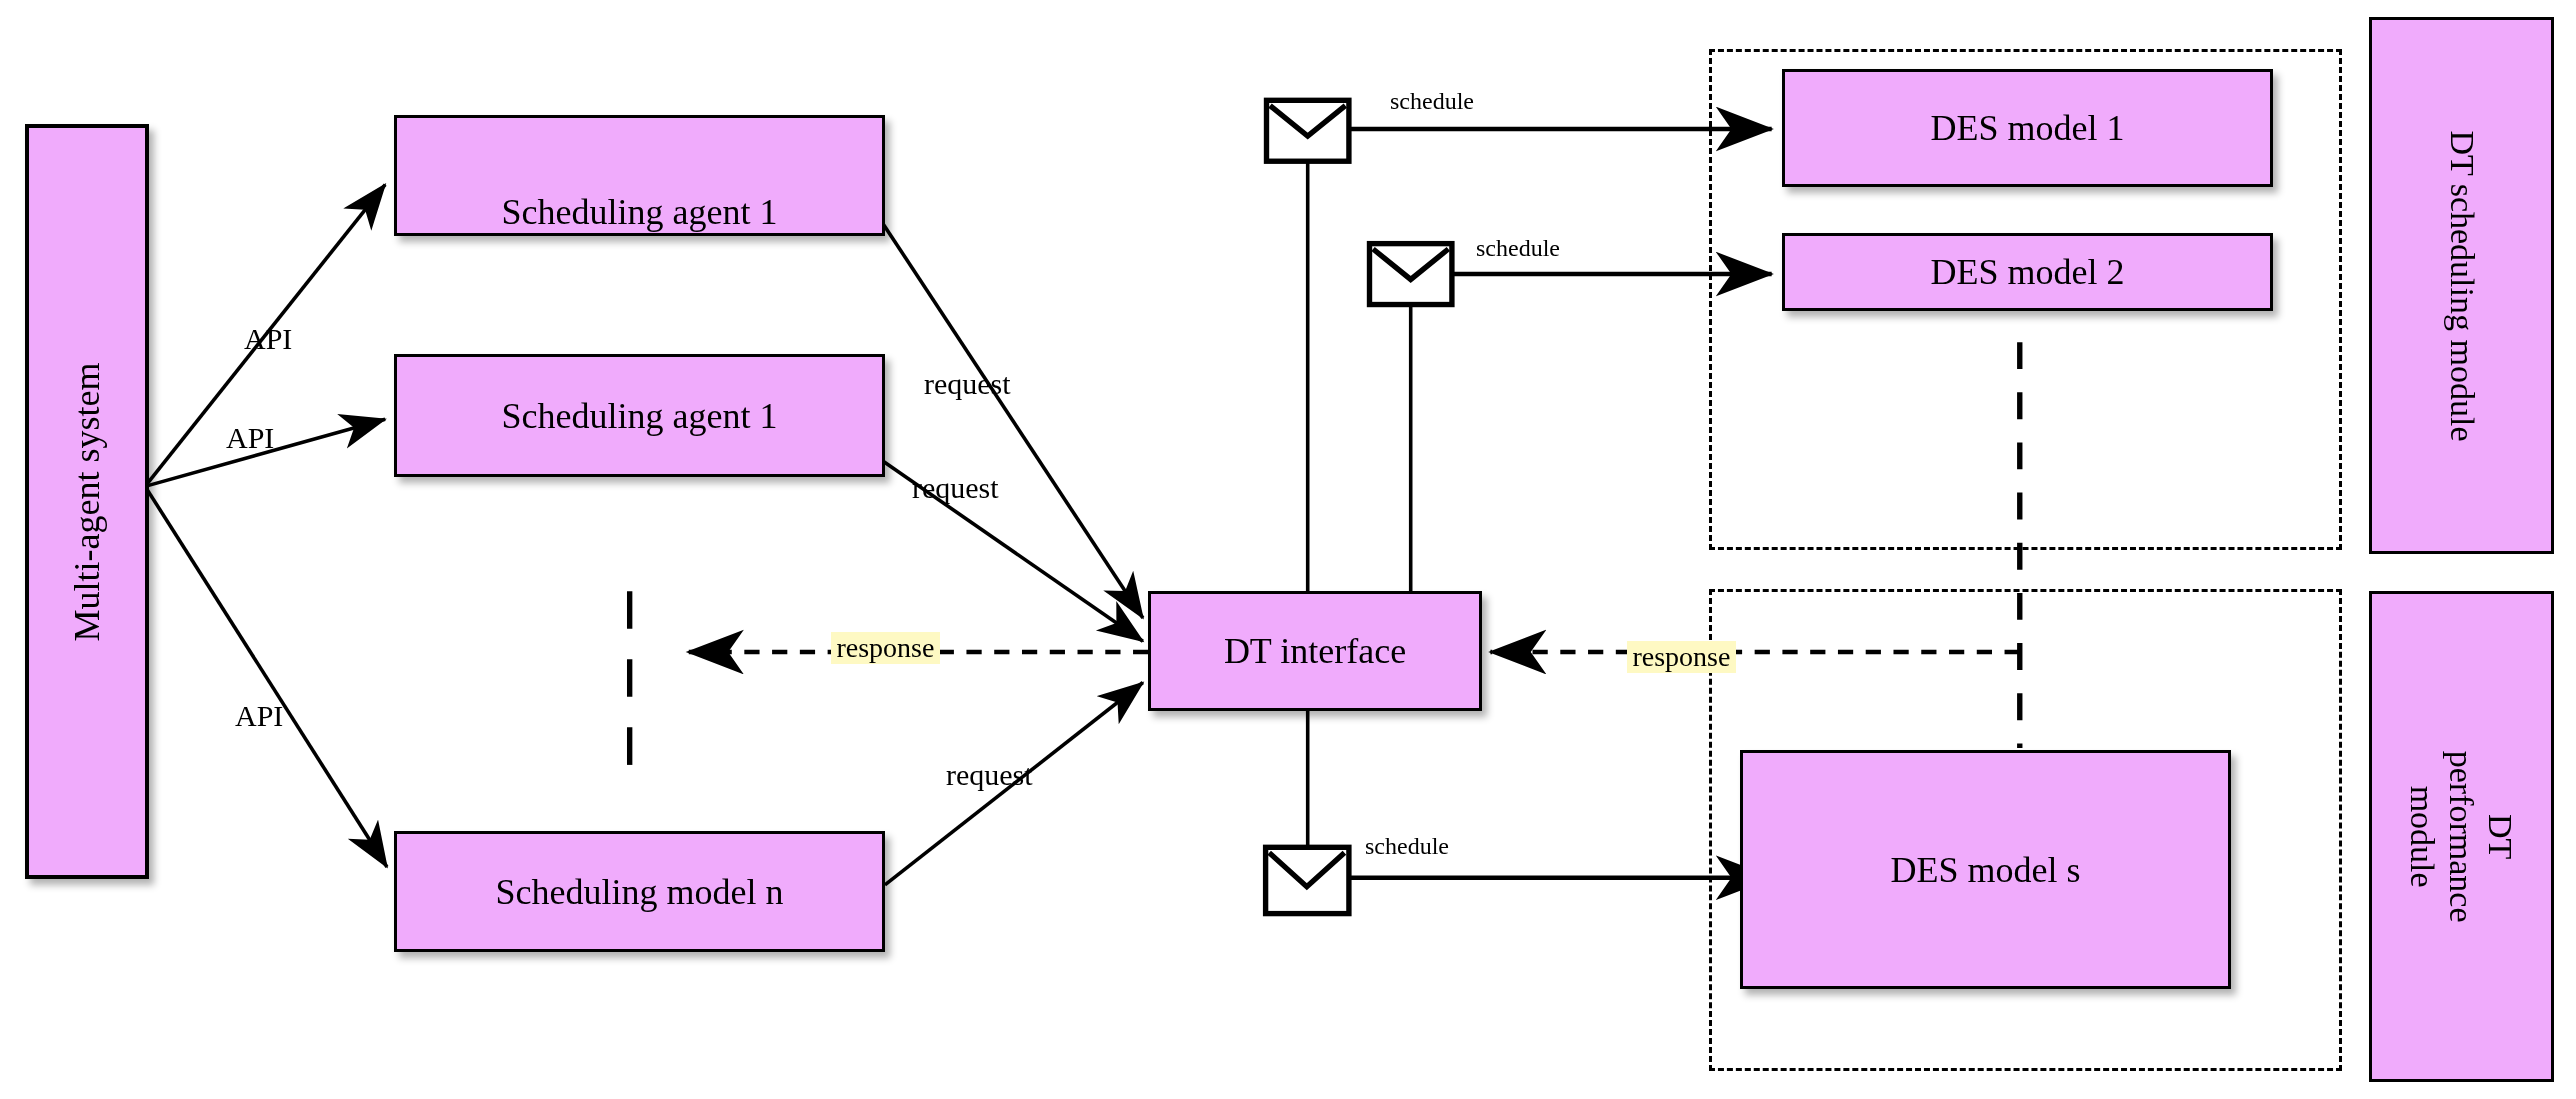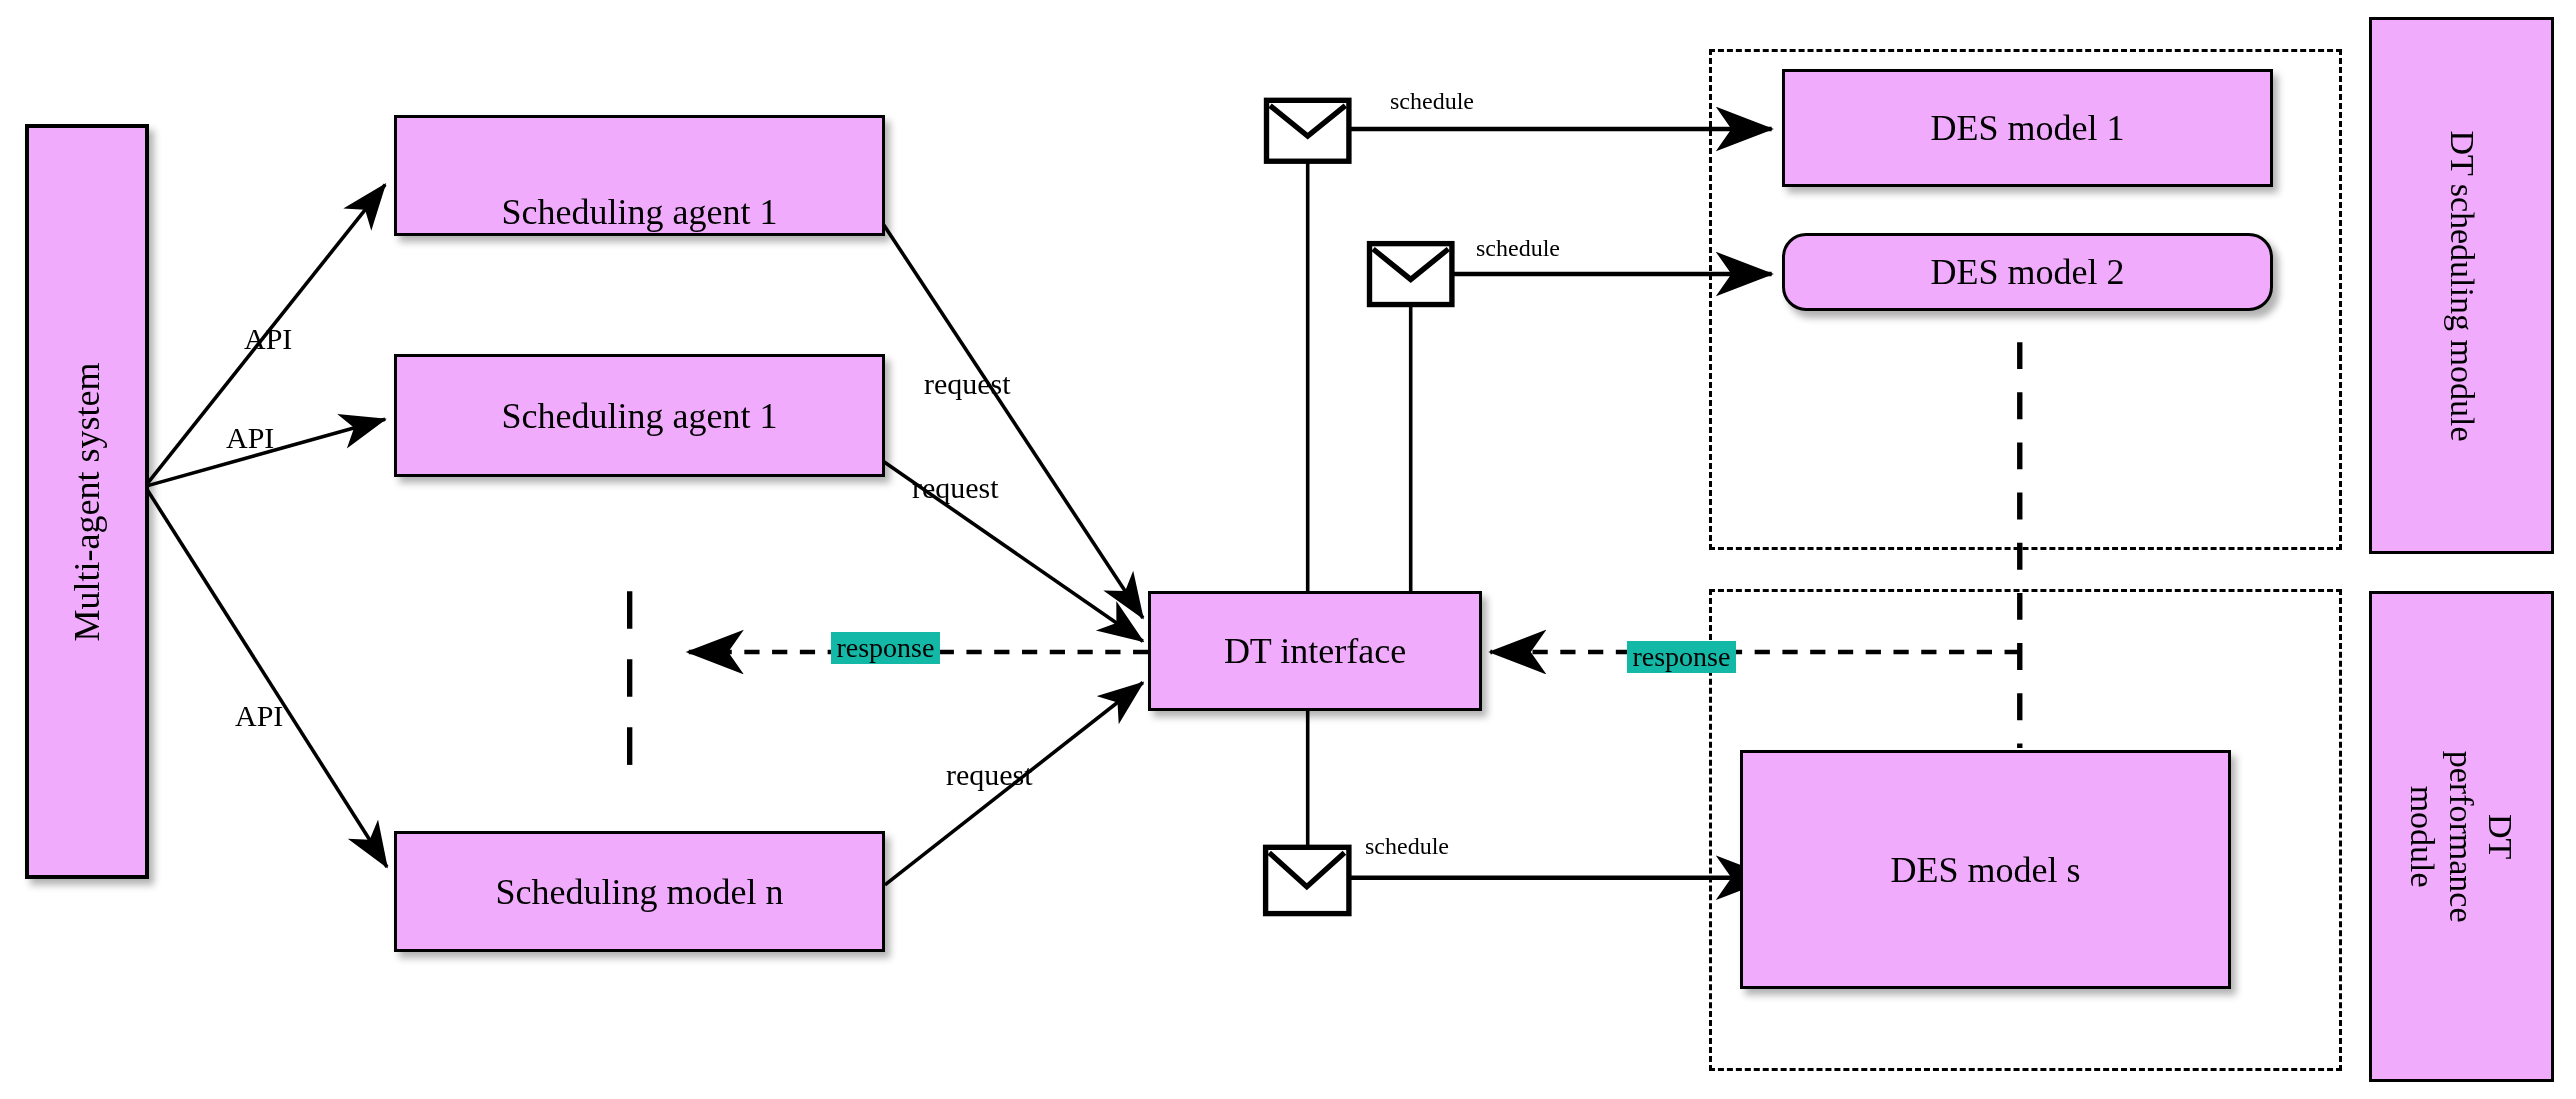--- a/index.html
+++ b/index.html
@@ -18,21 +18,21 @@
   .dashedbox{
     position:absolute;border:3.6px dashed #000;background:transparent;
   }
   .vlabel-left span{transform:rotate(-90deg);white-space:nowrap;display:block;}
   .vlabel-right span{transform:rotate(90deg);white-space:nowrap;display:block;}
   .vlabel-right-wrap span{transform:rotate(90deg);width:421px;text-align:center;display:block;line-height:1.15;}
   .edge-label{
     position:absolute;font-size:30px;white-space:nowrap;text-align:right;
   }
   .edge-label.small{font-size:24px;}
-  .edge-label.onln{background:#14b8a6;padding:0 5.4px;font-size:28px;}
+  .edge-label.onln{background:#fef9c3;padding:0 5.4px;font-size:28px;}
   .thickborder{border-width:4.5px;}
 </style>
 </head>
 <body>
 
 <div class="canvas">
 
   <svg class="connectors" viewBox="0 0 2876 1227" xmlns="http://www.w3.org/2000/svg">
     <defs>
       <marker id="arw" markerWidth="15" markerHeight="12" refX="12.5" refY="5" orient="auto" markerUnits="strokeWidth">
@@ -93,21 +93,21 @@
     <span>Scheduling model n</span>
   </div>
 
   <div class="box" style="left:1148px;top:591px;width:328px;height:114px;">
     <span>DT interface</span>
   </div>
 
   <div class="box" style="left:1782px;top:69px;width:485px;height:112px;">
     <span>DES model 1</span>
   </div>
-  <div class="box" style="left:1782px;top:233px;width:485px;height:72px;border-radius:24px;">
+  <div class="box" style="left:1782px;top:233px;width:485px;height:72px;">
     <span>DES model 2</span>
   </div>
   <div class="box" style="left:1740px;top:750px;width:485px;height:233px;">
     <span>DES model s</span>
   </div>
 
   <div class="box nobshadow vlabel-right" style="left:2369px;top:17px;width:179px;height:531px;font-size:34px;">
     <span>DT scheduling module</span>
   </div>
   <div class="box nobshadow vlabel-right-wrap" style="left:2369px;top:591px;width:179px;height:485px;font-size:34px;">

